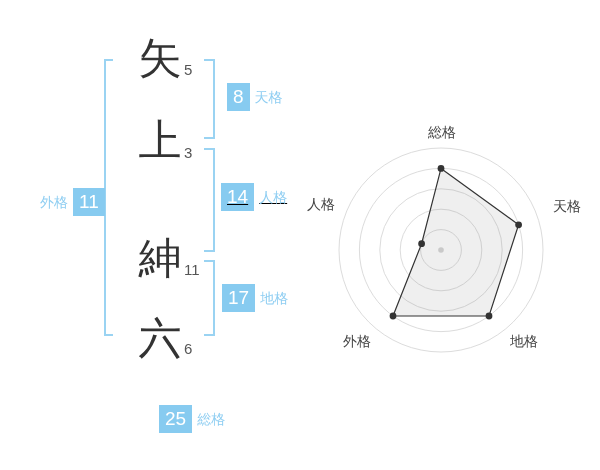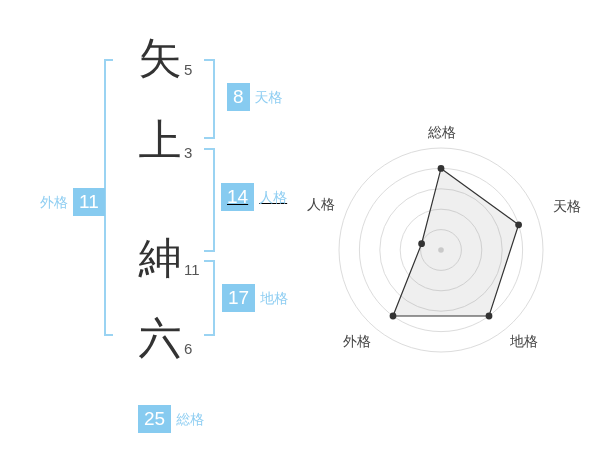--- a/index.html
+++ b/index.html
@@ -31,21 +31,21 @@
   
   .kaku{position:absolute;display:flex;align-items:center;gap:5px;height:28px;}
   .kaku .num{
     display:inline-block;background:#87CBF0;color:#ffffff;
     font-size:19px;line-height:28px;height:28px;padding:0 6px;text-align:center;
   }
   .kaku .klabel{color:#8FCEF2;font-size:14px;line-height:1;}
   .kaku-tenkaku{left:227px;top:83px;}
   .kaku-jinkaku{left:221px;top:183px;text-decoration:underline;}
   .kaku-chikaku{left:222px;top:284px;}
-  .kaku-soukaku{left:138px;top:405px;}
+  .kaku-soukaku{left:159px;top:405px;}
   .kaku-gaikaku{left:40px;top:188px;}
   
   .radar{position:absolute;left:296px;top:105px;width:290px;height:290px;}
   svg text{font-family:"Liberation Sans","DejaVu Sans",sans-serif;}
 </style>
 </head>
 <body>
 
 <div class="stage">
 

